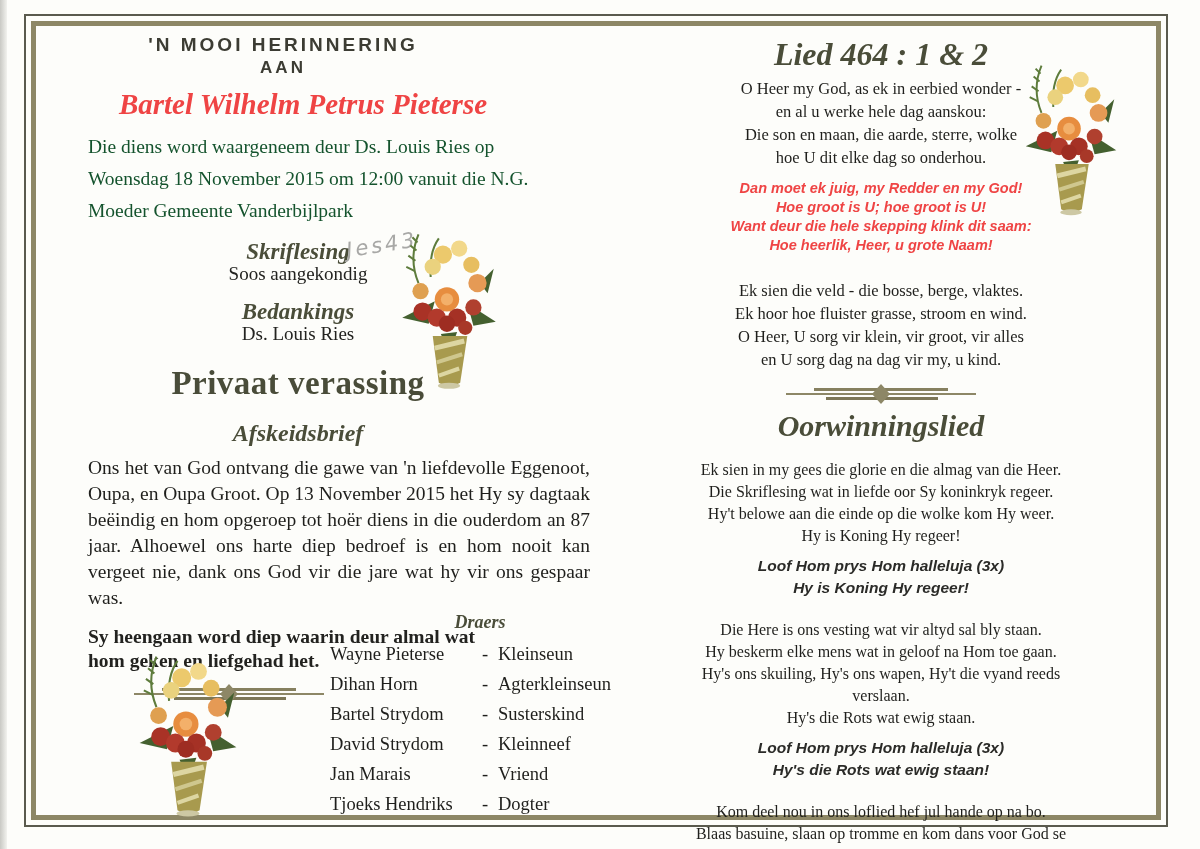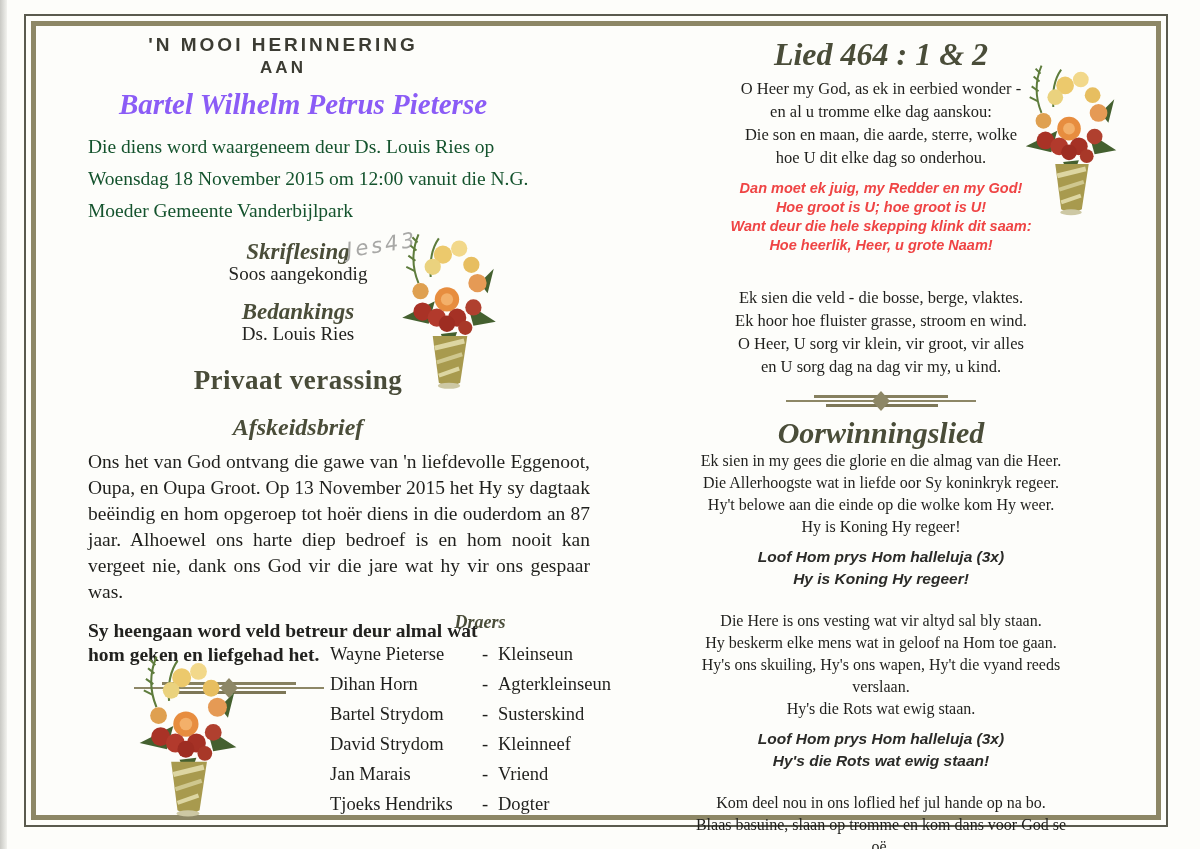--- a/index.html
+++ b/index.html
@@ -19,29 +19,29 @@
   .fold-crease{position:absolute;left:597px;top:18px;bottom:30px;width:2px;
     background:linear-gradient(to bottom,#d8d8d2,#ececе6 40%,#dcdcd6);opacity:.45;}
 
   
   .page-left{position:absolute;left:88px;top:34px;width:504px;}
   .hdr-line1{width:390px;text-align:center;font-family:"Liberation Sans",sans-serif;
     font-weight:bold;font-size:19px;letter-spacing:3px;color:#3c3c33;}
   .hdr-line2{width:390px;text-align:center;font-family:"Liberation Sans",sans-serif;
     font-weight:bold;font-size:17px;letter-spacing:3px;color:#3c3c33;margin-top:2px;}
   .deceased{width:430px;text-align:center;font-style:italic;font-weight:bold;
-    font-size:29px;color:#8b5cf6;margin-top:10px;}
+    font-size:29px;color:#ef4444;margin-top:10px;}
   .service{width:474px;font-size:19.5px;line-height:32px;margin-top:10px;color:#14532d;}
   .sect{width:420px;text-align:center;position:relative;}
   .sect-heading{font-style:italic;font-weight:bold;font-size:23px;color:#4a4d39;}
   .sect-detail{font-size:19px;color:#232320;margin-top:-2px;}
   .handwritten{position:absolute;left:258px;top:-6px;color:#a8a8a6;
     font-family:"DejaVu Sans",sans-serif;font-style:italic;font-size:21px;
     letter-spacing:3px;transform:rotate(-9deg);}
-  .privaat{width:420px;text-align:center;font-weight:bold;font-size:27px;
+  .privaat{width:420px;text-align:center;font-weight:bold;font-size:33px;
     color:#494c39;margin-top:20px;letter-spacing:.5px;}
   .afsk-heading{width:420px;text-align:center;font-style:italic;font-weight:bold;
     font-size:24px;color:#4a4d39;margin-top:18px;}
   .afsk-body{width:502px;font-size:19.5px;line-height:26px;text-align:justify;
     margin-top:8px;color:#1f1f1c;}
   .closing{width:500px;font-weight:bold;font-size:19.5px;line-height:24px;
     margin-top:14px;color:#22221f;}
   .divider{margin:10px 0 0 46px;}
   .draers{position:absolute;left:330px;top:612px;width:300px;}
   .draers-heading{text-align:center;font-style:italic;font-weight:bold;
@@ -57,24 +57,24 @@
   .flower-top-right{left:1012px;top:50px;width:118px;height:176px;}
 
   
   .page-right{position:absolute;left:690px;top:36px;width:382px;text-align:center;}
   .lied-heading{font-style:italic;font-weight:bold;font-size:32px;color:#4a4d39;}
   .verse{font-size:16.5px;line-height:23px;margin-top:4px;color:#1f1f1c;}
   .refrain{font-family:"Liberation Sans",sans-serif;font-weight:bold;
     font-style:italic;font-size:14.5px;line-height:19px;margin-top:10px;color:#ef4444;}
   .refrain2{font-family:"Liberation Sans",sans-serif;font-weight:bold;
     font-style:italic;font-size:15.5px;line-height:22px;margin-top:8px;color:#2b2b28;}
-  .verse2-block{margin-top:31px;}
+  .verse2-block{margin-top:24px;}
   .divider-right{margin:12px auto 4px auto;display:block;}
   .oorw-heading{font-style:italic;font-weight:bold;font-size:30px;color:#4a4d39;margin-top:4px;}
-  .stanza{font-size:16px;line-height:22px;margin-top:0;color:#1f1f1c;}
+  .stanza{font-size:16px;line-height:22px;margin-top:16px;color:#1f1f1c;}
   .stanza-gap{margin-top:20px;}
 </style>
 </head>
 <body>
 
 <div class="scan-edge"></div>
 <div class="frame-outer">
   <div class="frame-inner"></div>
 </div>
 <div class="fold-crease"></div>
@@ -94,21 +94,21 @@
   <div class="sect" style="margin-top:14px;">
     <div class="sect-heading">Bedankings</div>
     <div class="sect-detail">Ds. Louis Ries</div>
   </div>
 
   <div class="privaat">Privaat verassing</div>
 
   <div class="afsk-heading">Afskeidsbrief</div>
   <div class="afsk-body">Ons het van God ontvang die gawe van 'n liefdevolle Eggenoot, Oupa, en Oupa Groot.  Op 13 November 2015 het Hy sy dagtaak beëindig en hom opgeroep tot hoër diens in die ouderdom an 87 jaar.  Alhoewel ons harte diep bedroef is en hom nooit kan vergeet nie, dank ons God vir die jare wat hy vir ons gespaar was.</div>
   <div class="closing">
-    <div>Sy heengaan word veld betreur deur almal wat</div>
+    <div>Sy heengaan word diep waarin deur almal wat</div>
     <div>hom geken en liefgehad het.</div>
   </div>
 
   <svg class="divider" width="190" height="22" viewBox="0 0 190 22">
     <rect x="0" y="10" width="190" height="2" fill="#8d8766"></rect>
     <rect x="28" y="5" width="134" height="3" fill="#86805f"></rect>
     <rect x="40" y="14" width="112" height="3" fill="#7d7757"></rect>
     <polygon points="95,1 104,11 95,21 86,11" fill="#8d8766"></polygon>
   </svg>
 </div>
@@ -145,21 +145,21 @@
     <span class="draers-dash">-</span>
     <span>Dogter</span>
   </div>
 </div>
 
 <div class="page-right">
   <div class="lied-heading">Lied 464 : 1 &amp; 2</div>
 
   <div class="verse">
     <div>O Heer my God, as ek in eerbied wonder -</div>
-    <div>en al u tromme elke dag aanskou:</div>
+    <div>en al u werke hele dag aanskou:</div>
     <div>Die son en maan, die aarde, sterre, wolke</div>
     <div>hoe U dit elke dag so onderhou.</div>
   </div>
 
   <div class="refrain">
     <div>Dan moet ek juig, my Redder en my God!</div>
     <div>Hoe groot is U; hoe groot is U!</div>
     <div>Want deur die hele skepping klink dit saam:</div>
     <div>Hoe heerlik, Heer, u grote Naam!</div>
   </div>
@@ -175,21 +175,21 @@
     <rect x="0" y="10" width="190" height="2" fill="#8d8766"></rect>
     <rect x="28" y="5" width="134" height="3" fill="#86805f"></rect>
     <rect x="40" y="14" width="112" height="3" fill="#7d7757"></rect>
     <polygon points="95,1 104,11 95,21 86,11" fill="#8d8766"></polygon>
   </svg>
 
   <div class="oorw-heading">Oorwinningslied</div>
 
   <div class="stanza">
     <div>Ek sien in my gees die glorie en die almag van die Heer.</div>
-    <div>Die Allerhoogste wat in liefde oor Sy koninkryk regeer.</div>
+    <div>Die Skriflesing wat in liefde oor Sy koninkryk regeer.</div>
     <div>Hy't belowe aan die einde op die wolke kom Hy weer.</div>
     <div>Hy is Koning Hy regeer!</div>
   </div>
   <div class="refrain2">
     <div>Loof Hom prys Hom halleluja  (3x)</div>
     <div>Hy is Koning Hy regeer!</div>
   </div>
 
   <div class="stanza stanza-gap">
     <div>Die Here is ons vesting wat vir altyd sal bly staan.</div>

